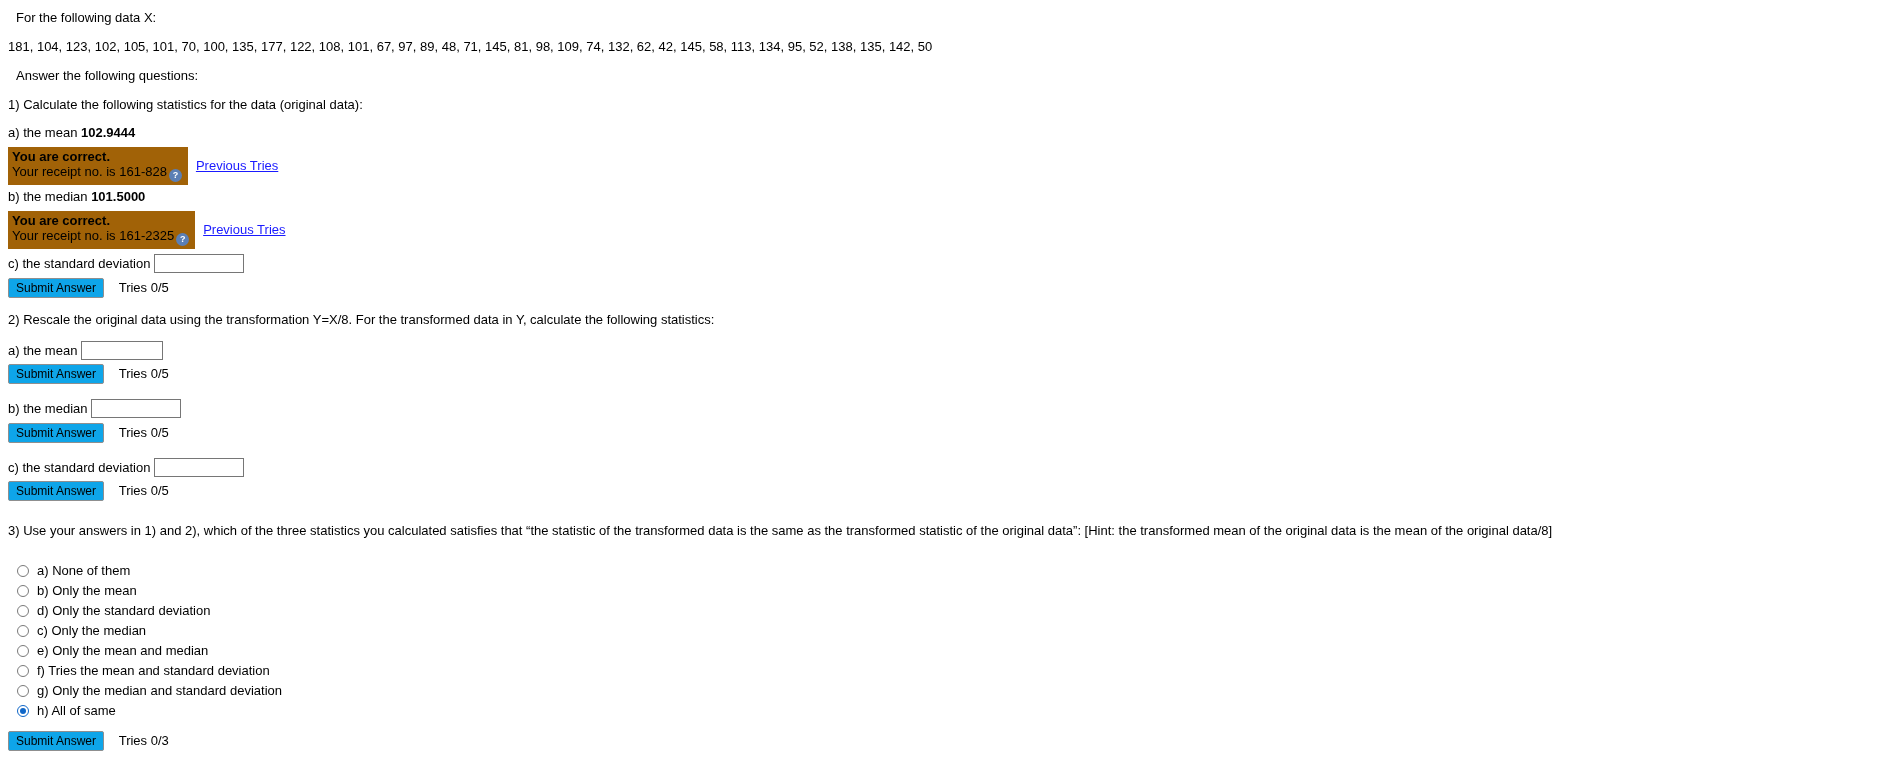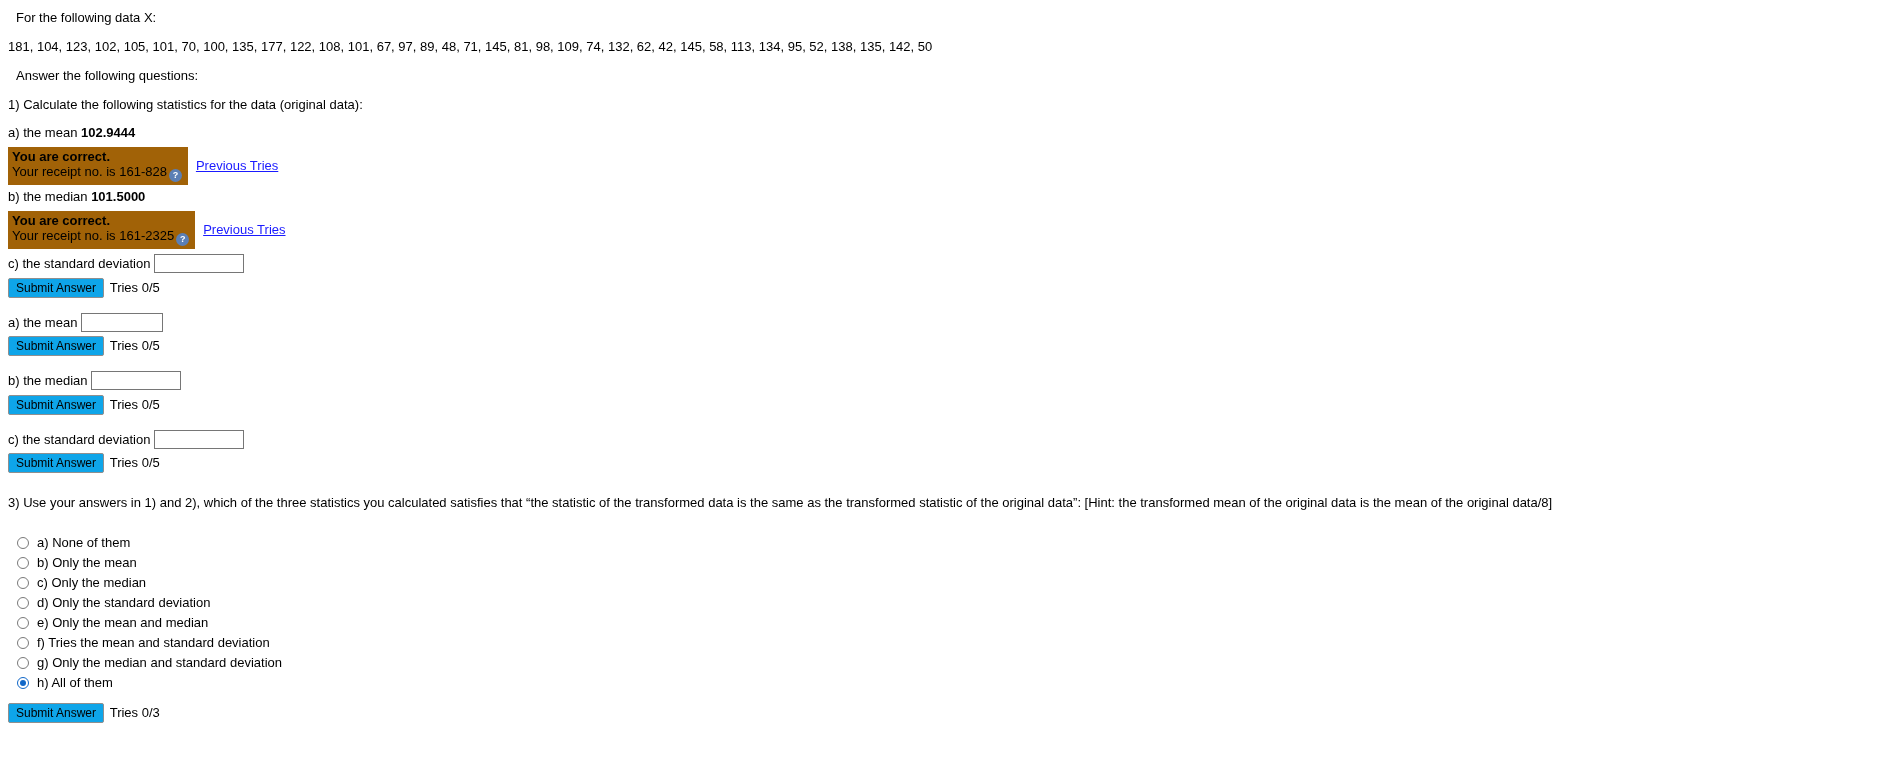--- a/index.html
+++ b/index.html
@@ -102,21 +102,21 @@
     font-family: "Liberation Sans", sans-serif;
     font-size: 12px;
     background: #0ea5e9;
     border: 1px solid #8f8f8f;
     border-radius: 2px;
     padding: 2px 7px;
     color: #000;
     cursor: pointer;
   }
   .tries {
-    margin-left: 2px;
+    margin-left: 11px;
     font-size: 13px;
   }
   .options {
     margin: 24px 0 0 0;
   }
   .option-row {
     display: flex;
     align-items: center;
     margin: 0 0 4px 0;
     line-height: 16px;
@@ -200,20 +200,21 @@
   <div class="answer-row">
     <span class="inline-mid">c) the standard deviation</span>
     <input class="inline-input w-sd" type="text" value="" style="">
   </div>
 
   <div class="submit-row">
     <button class="submit-btn">Submit Answer</button>
     <span class="tries">Tries 0/5</span>
   </div>
 
+  <div class="q-line">2) Rescale the original data using the transformation Y=X/8. For the transformed data in Y, calculate the following statistics:</div>
 
   <div class="answer-row">
     <span class="inline-mid">a) the mean</span>
     <input class="inline-input w-mean" type="text" value="" style="">
   </div>
   <div class="submit-row">
     <button class="submit-btn">Submit Answer</button>
     <span class="tries">Tries 0/5</span>
   </div>
 
@@ -241,41 +242,41 @@
     <div class="option-row">
       <input class="radio" type="radio" name="q3" style="">
       <span class="option-label">a) None of them</span>
     </div>
     <div class="option-row">
       <input class="radio" type="radio" name="q3" style="">
       <span class="option-label">b) Only the mean</span>
     </div>
     <div class="option-row">
       <input class="radio" type="radio" name="q3" style="">
+      <span class="option-label">d) Only the standard deviation</span>
+    </div>
+    <div class="option-row">
+      <input class="radio" type="radio" name="q3" style="">
       <span class="option-label">c) Only the median</span>
     </div>
     <div class="option-row">
       <input class="radio" type="radio" name="q3" style="">
-      <span class="option-label">d) Only the standard deviation</span>
-    </div>
-    <div class="option-row">
-      <input class="radio" type="radio" name="q3" style="">
       <span class="option-label">e) Only the mean and median</span>
     </div>
     <div class="option-row">
       <input class="radio" type="radio" name="q3" style="">
       <span class="option-label">f) Tries the mean and standard deviation</span>
     </div>
     <div class="option-row">
       <input class="radio" type="radio" name="q3" style="">
       <span class="option-label">g) Only the median and standard deviation</span>
     </div>
     <div class="option-row">
       <input class="radio" type="radio" name="q3" checked="" style="">
-      <span class="option-label">h) All of them</span>
+      <span class="option-label">h) All of same</span>
     </div>
   </div>
 
   <div class="submit-row mcq-submit">
     <button class="submit-btn">Submit Answer</button>
     <span class="tries">Tries 0/3</span>
   </div>
 
 </div>
 

